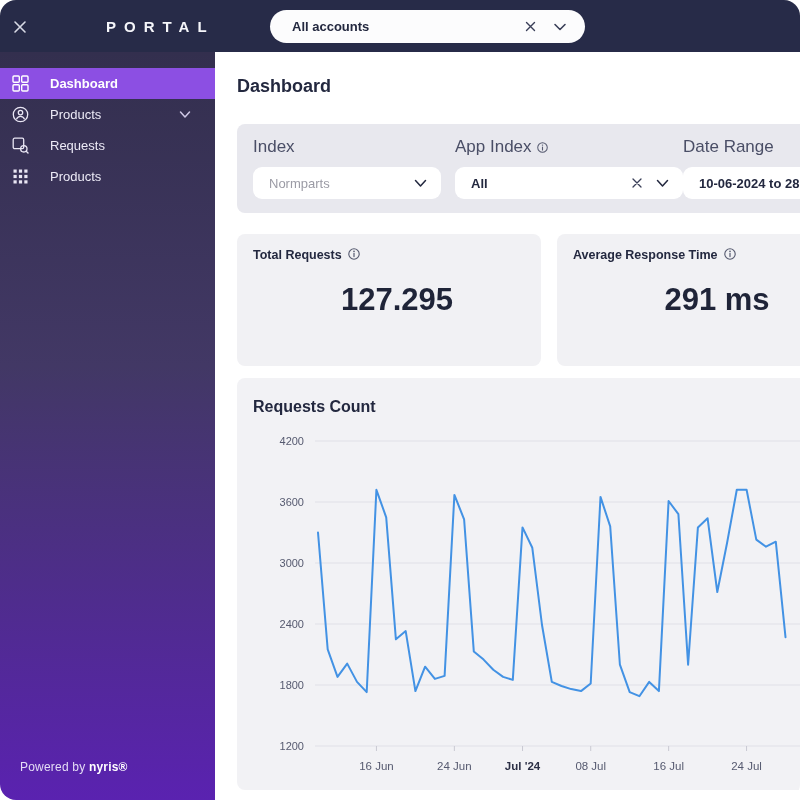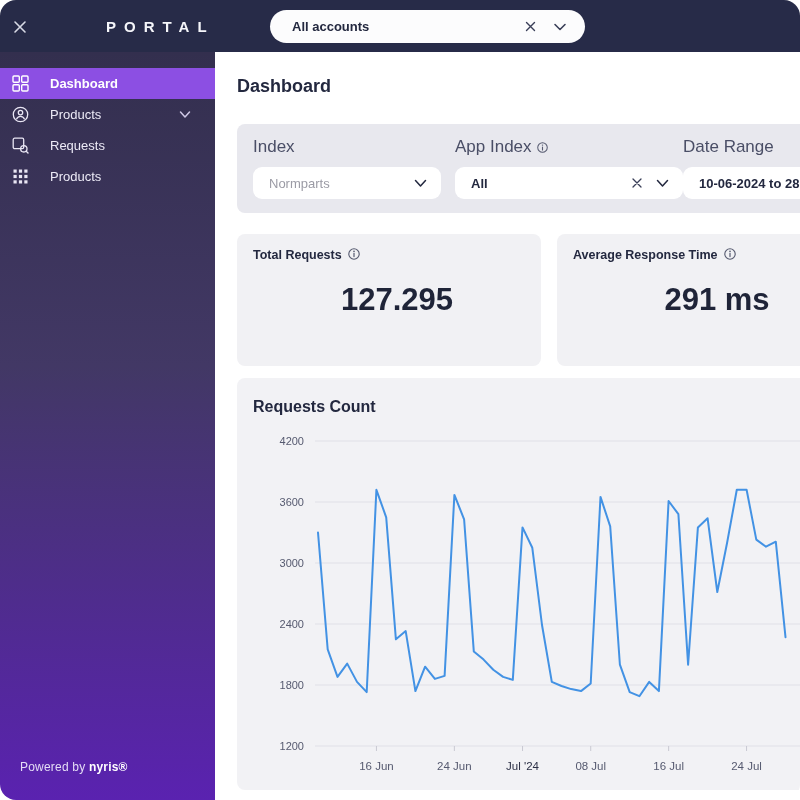--- a/index.html
+++ b/index.html
@@ -49,21 +49,21 @@
   .stat-left{ left:22px; } .stat-right{ left:342px; }
   .stat-label{ position:absolute; left:16px; top:14px; font-size:12.5px; font-weight:700; color:#23283f;
                display:flex; gap:6px; }
   .stat-value{ position:absolute; left:0; top:48px; width:100%; text-align:center; font-size:31px; font-weight:700; color:#1f2438;margin-left:8px; }
 
   .chart-card{ position:absolute; left:22px; top:326px; width:620px; height:412px; background:#f2f2f5; border-radius:8px; }
   .chart-title{ position:absolute; left:16px; top:20px; font-size:16px; font-weight:700; color:#23283f; }
   .plot{ position:absolute; left:0; top:0; width:620px; height:412px; }
   .ytick{ position:absolute; width:46px; text-align:right; font-size:11px; color:#55596f; }
   .xtick{ position:absolute; width:60px; text-align:center; font-size:11.5px; color:#55596f; }
-  .xtick.bold{ font-weight:400; color:#2b2f45; }
+  .xtick.bold{ font-weight:700; color:#2b2f45; }
 
   .info-ic{ display:inline-block; }
 </style>
 </head>
 <body>
 
 <div class="frame">
 
   <div class="topbar">
     <svg class="close-x" viewBox="0 0 14 14">

